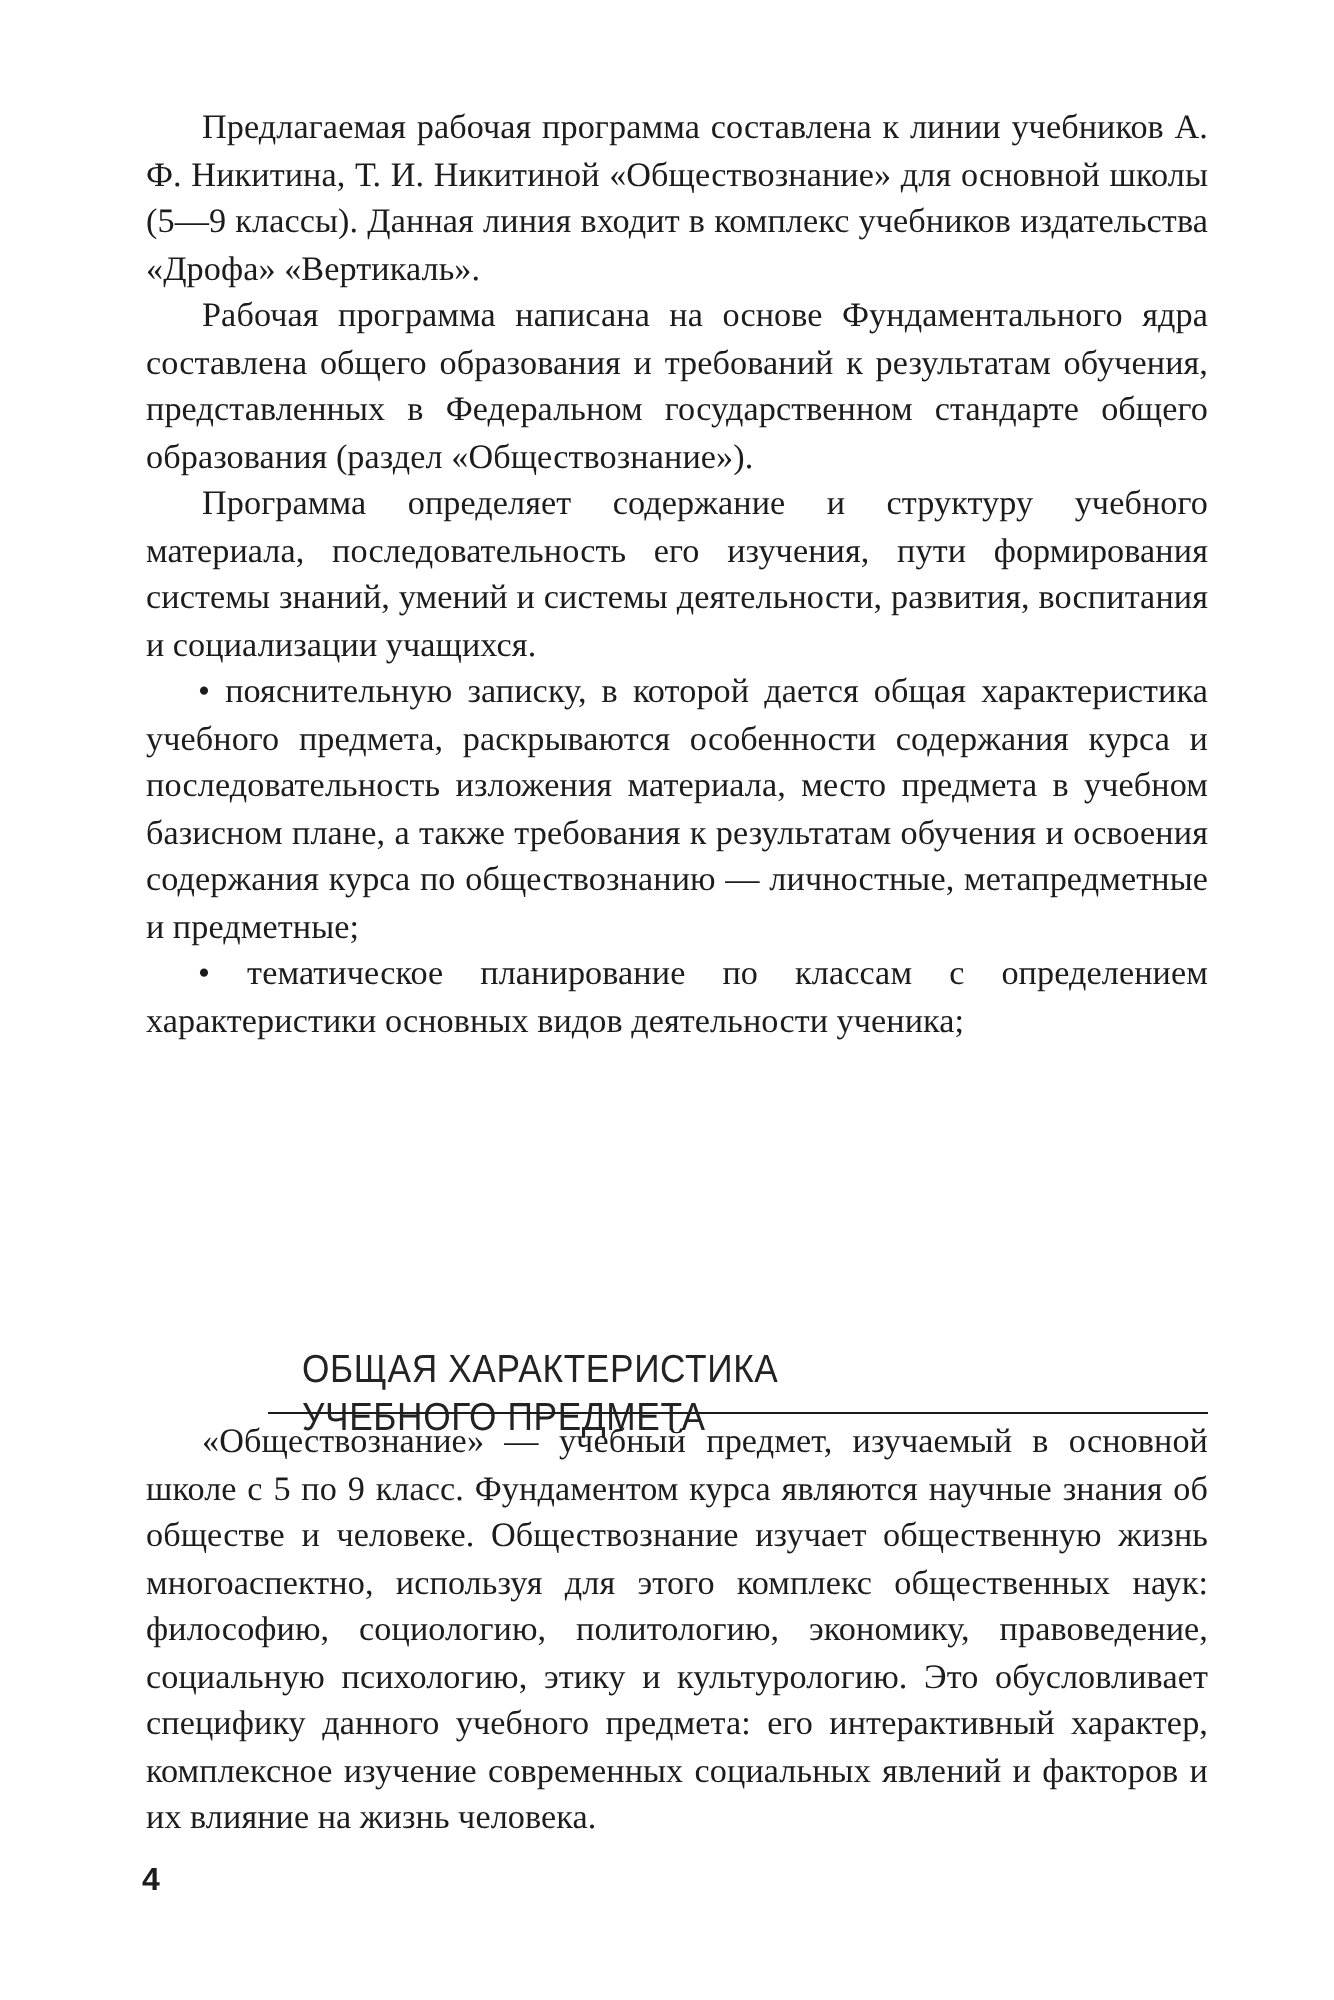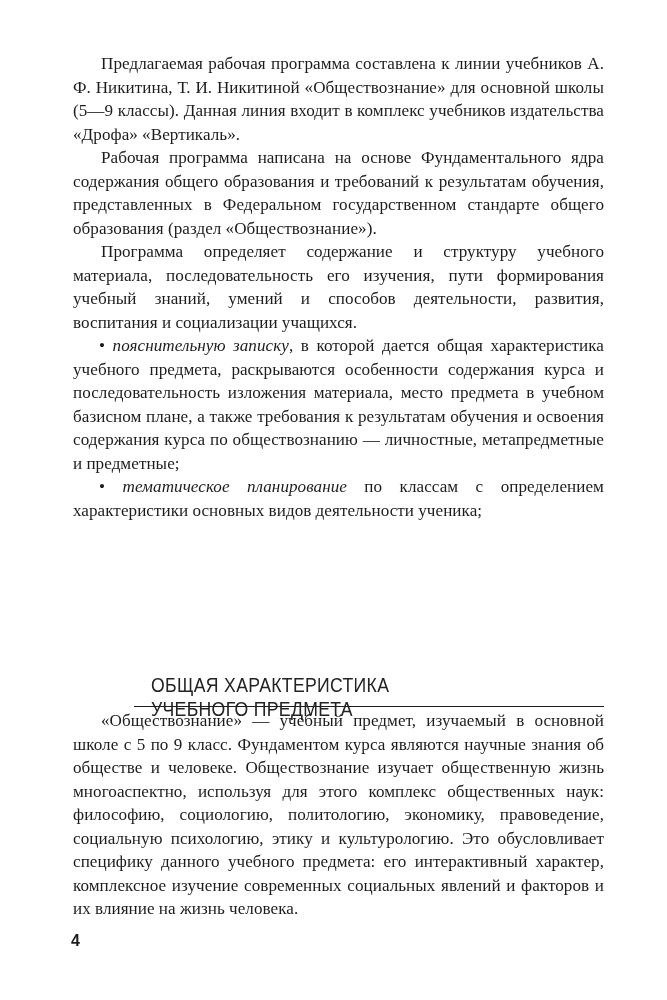--- a/index.html
+++ b/index.html
@@ -45,21 +45,20 @@
     -webkit-hyphens: manual;
     word-spacing: -0.1px;
     letter-spacing: 0.05px;
   }
 
   .para.bullet {
     text-indent: 26px;
   }
 
   .it {
-    font-style: italic;
     margin-top: 16px;
   }
 
   
   .section-head {
     margin: 16px;
     padding: 0;
     position: absolute;
     left: 135px;
     top: 658px;
@@ -106,22 +105,22 @@
     letter-spacing: 0;
   }
 </style>
 </head>
 <body>
 
 <div class="page">
 
   <div class="content">
     <p class="para"><span>Предлагаемая рабочая программа составлена к линии учебников А. Ф. Никитина, Т. И. Никитиной «Обществознание» для основной школы (5—9 классы). Данная линия входит в комплекс учебников издательства «Дрофа» «Вертикаль».</span></p>
-    <p class="para"><span>Рабочая программа написана на основе Фундаментального ядра содержания общего образования и требований к результатам обучения, представленных в Федеральном государственном стандарте общего образования (раздел «Обществознание»).</span></p>
-    <p class="para"><span>Программа определяет содержание и структуру учебного материала, последовательность его изучения, пути формирования учебный знаний, умений и способов деятельности, развития, воспитания и социализации учащихся.</span></p>
+    <p class="para"><span>Рабочая программа написана на основе Фундаментального ядра составлена общего образования и требований к результатам обучения, представленных в Федеральном государственном стандарте общего образования (раздел «Обществознание»).</span></p>
+    <p class="para"><span>Программа определяет содержание и структуру учебного материала, последовательность его изучения, пути формирования системы знаний, умений и системы деятельности, развития, воспитания и социализации учащихся.</span></p>
     <p class="para bullet"><span>• </span><span class="it">пояснительную записку</span><span>, в которой дается общая характеристика учебного предмета, раскрываются особенности содержания курса и последовательность изложения материала, место предмета в учебном базисном плане, а также требования к результатам обучения и освоения содержания курса по обществознанию — личностные, метапредметные и предметные;</span></p>
     <p class="para bullet"><span>• </span><span class="it">тематическое планирование</span><span> по классам с определением характеристики основных видов деятельности ученика;</span></p>
   </div>
 
   <div class="section-head">
     <div class="line">ОБЩАЯ ХАРАКТЕРИСТИКА</div>
     <div class="line">УЧЕБНОГО ПРЕДМЕТА</div>
   </div>
 
   <div class="head-rule"></div>

